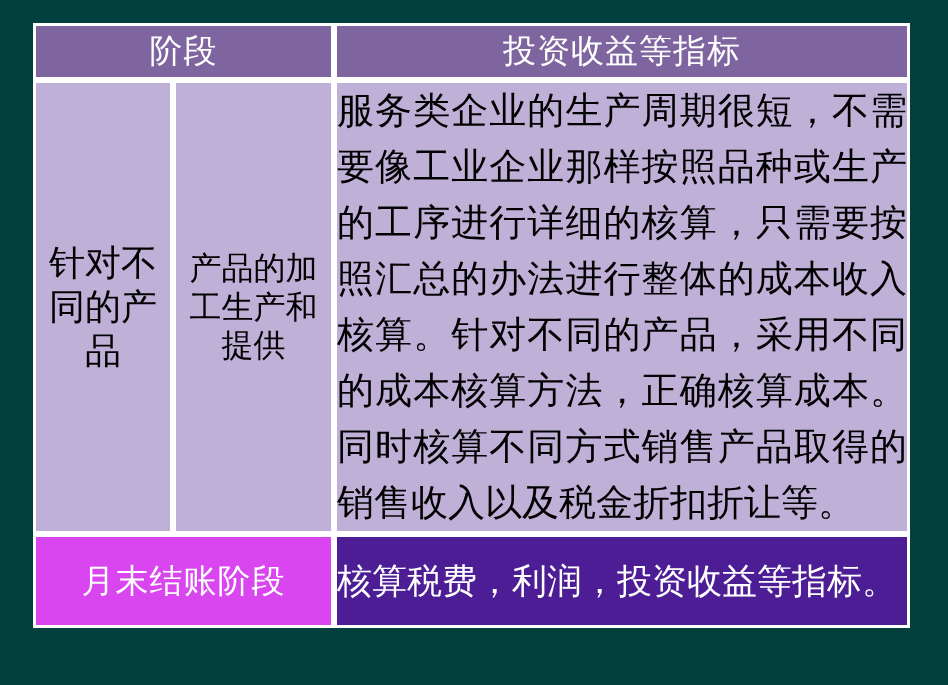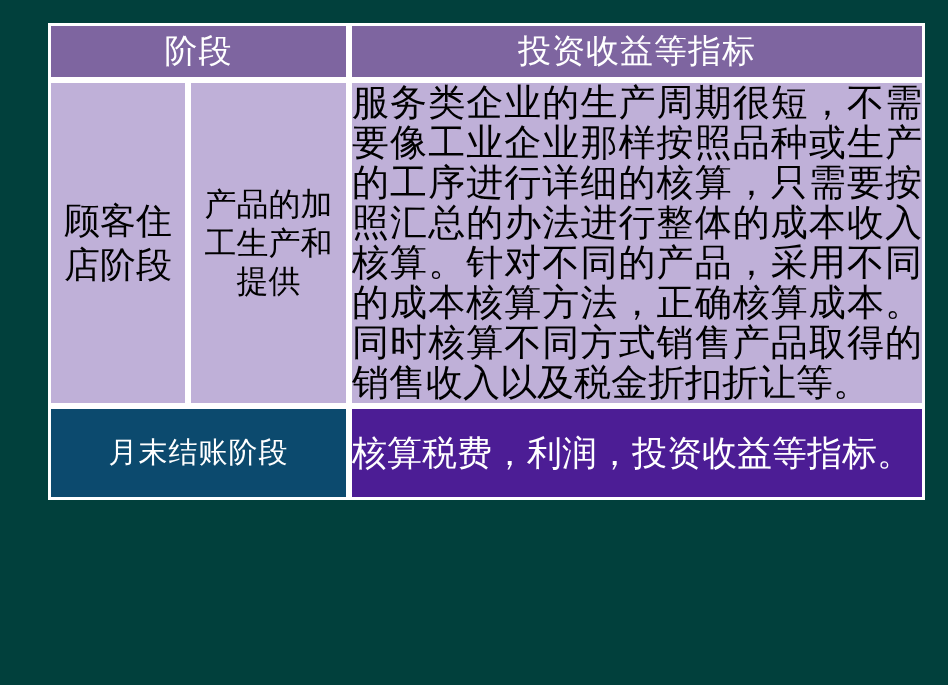--- a/index.html
+++ b/index.html
@@ -17,21 +17,21 @@
   .slide {
     position: relative;
     width: 948px;
     height: 685px;
     background: #01403c;
   }
 
   
   .acct-table {
     position: absolute;
-    left: 48px;
+    left: 33px;
     top: 23px;
     width: 877px;
     height: 458px;
     border-collapse: separate;
     border-spacing: 0;
     table-layout: fixed;
   }
 
   .acct-table td {
     vertical-align: middle;
@@ -66,36 +66,36 @@
     text-align: center;
     font-size: 32px;
     line-height: 1.2;
     padding: 0 4px;
   }
   .body-content-cell {
     background: #bfb0d8;
     color: #000000;
     text-align: left;
     font-size: 37px;
-    line-height: 40px;
+    line-height: 56px;
     padding: 10px 12px 10px 14px;
     vertical-align: top;
   }
   .body-content-cell .para {
     display: block;
     text-align: justify;
     text-justify: inter-ideograph;
   }
 
   
   .foot-stage-cell {
-    background: #0c4a6e;
+    background: #d946ef;
     color: #ffffff;
     text-align: center;
-    font-size: 29px;
+    font-size: 33px;
     height: 94px;
     letter-spacing: 1px;
   }
   .foot-content-cell {
     background: #4c1d95;
     color: #ffffff;
     text-align: left;
     font-size: 35px;
     padding-left: 16px;
     letter-spacing: 0px;
@@ -113,21 +113,21 @@
       <col style="width:576px">
     </colgroup>
     <tbody>
 
       <tr>
         <td class="hdr-cell" colspan="2">阶段</td>
         <td class="hdr-cell">投资收益等指标</td>
       </tr>
 
       <tr>
-        <td class="body-stage-cell">顾客住店阶段</td>
+        <td class="body-stage-cell">针对不同的产品</td>
         <td class="body-topic-cell">产品的加工生产和提供</td>
         <td class="body-content-cell">
           <span class="para">服务类企业的生产周期很短，不需要像工业企业那样按照品种或生产的工序进行详细的核算，只需要按照汇总的办法进行整体的成本收入核算。针对不同的产品，采用不同的成本核算方法，正确核算成本。同时核算不同方式销售产品取得的销售收入以及税金折扣折让等。</span>
         </td>
       </tr>
 
       <tr>
         <td class="foot-stage-cell" colspan="2">月末结账阶段</td>
         <td class="foot-content-cell">核算税费，利润，投资收益等指标。</td>
       </tr>

